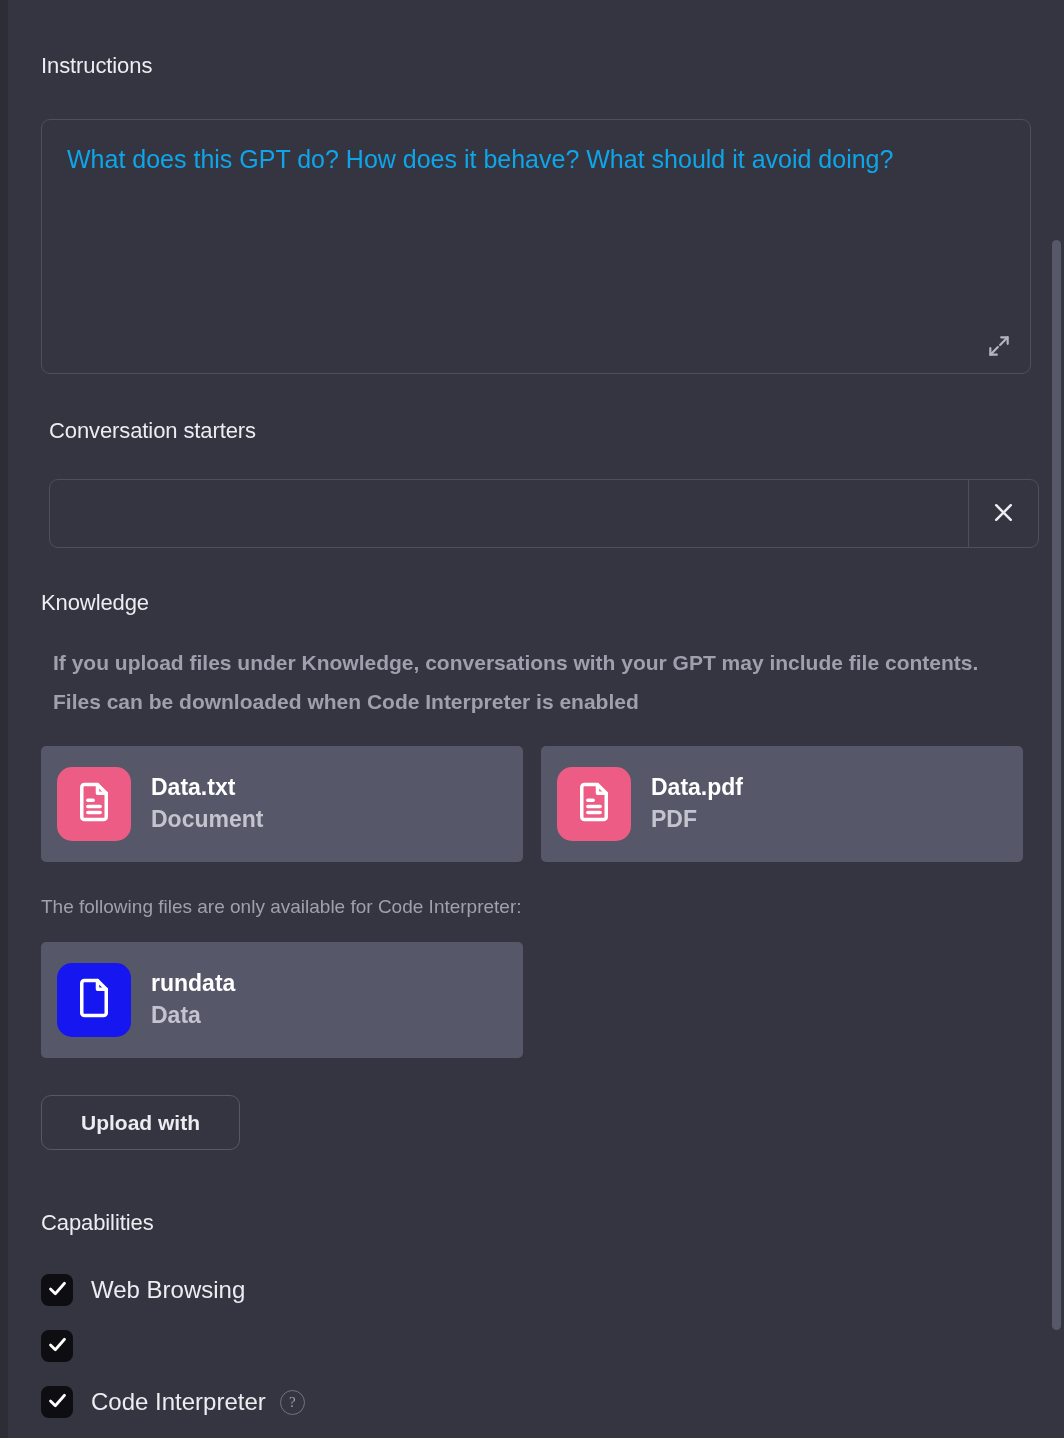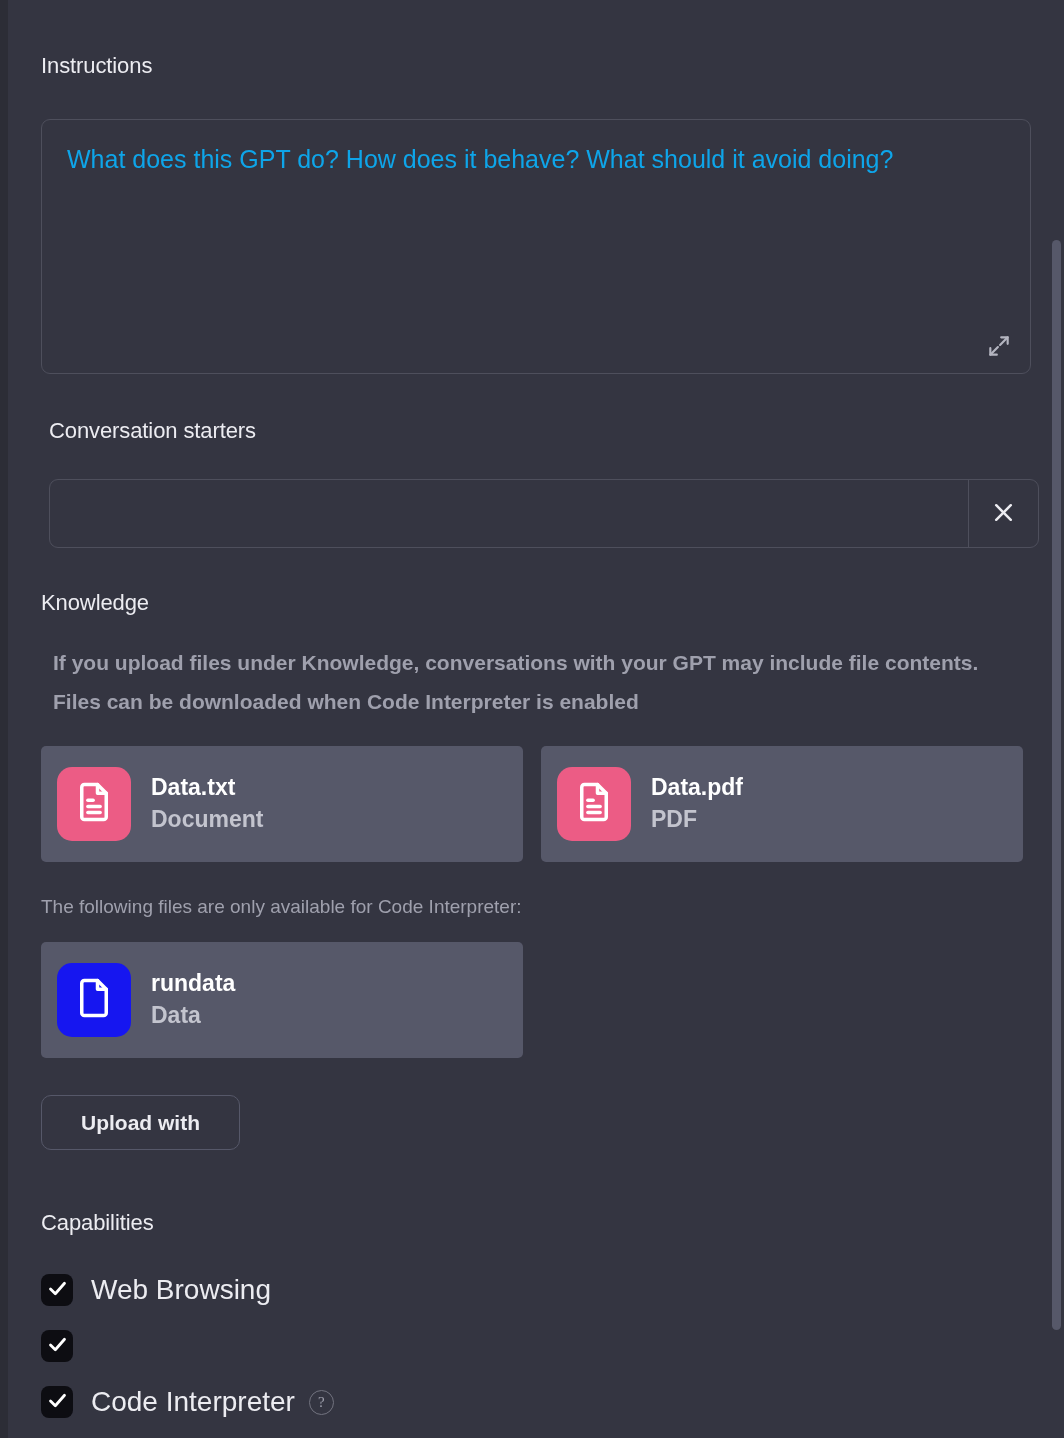--- a/index.html
+++ b/index.html
@@ -197,21 +197,21 @@
     background: #0d0d12;
     display: flex;
     align-items: center;
     justify-content: center;
     flex: 0 0 auto;
   }
   .checkbox svg { width: 21px; height: 21px; color: #ffffff; }
   .cap-label {
     margin-left: 18px;
     color: #ececf1;
-    font-size: 28px;
+    font-size: 24px;
   }
   .help-icon {
     margin-left: 14px;
     width: 25px; height: 25px;
     border-radius: 50%;
     border: 1.5px solid #72737f;
     color: #9fa0ad;
     font-size: 15px;
     display: flex;
     align-items: center;

